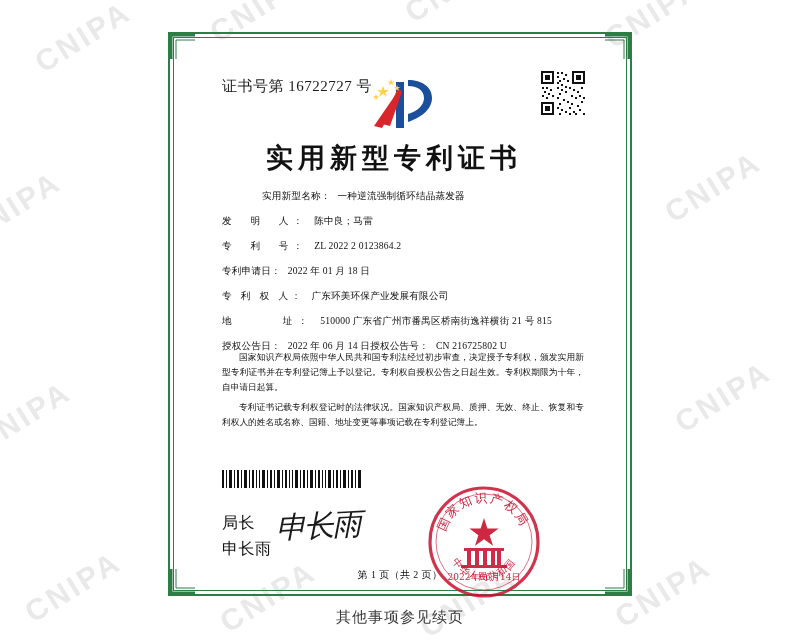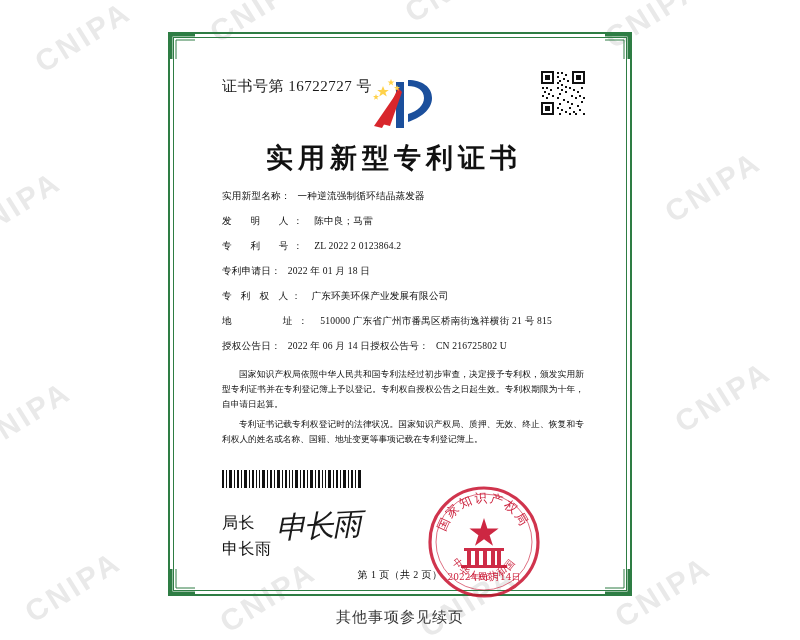--- a/index.html
+++ b/index.html
@@ -146,27 +146,26 @@
   }
   .col2 {
     display: flex;
     align-items: baseline;
     white-space: nowrap;
   }
 
   .paras {
     position: absolute;
     left: 54px;
-    top: 336px;
+    top: 318px;
     width: 362px;
     font-size: 8.7px;
     line-height: 1.72;
     color: #111;
     text-align: justify;
-    font-family: Liberation Mono, monospace;
   }
   .paras p {
     margin: 0 0 5px 0;
     text-indent: 17px;
   }
 
   .barcode {
     position: absolute;
     left: 54px;
     top: 438px;
@@ -356,21 +355,21 @@
           <polygon points="45,11 45.8,13.1 48,13.1 46.2,14.5 46.9,16.7 45,15.4 43.1,16.7 43.8,14.5 42,13.1 44.2,13.1"></polygon>
           <polygon points="24,20 24.8,22.1 27,22.1 25.2,23.5 25.9,25.7 24,24.4 22.1,25.7 22.8,23.5 21,22.1 23.2,22.1"></polygon>
         </g>
       </svg>
     </div>
 
     <div class="title">实用新型专利证书</div>
 
     <div class="fields">
       <div class="field-row">
-        <span class="f-label" style="letter-spacing: 0.2px;">实用新型名称：</span>
+        <span class="f-label" style="letter-spacing: 0.2px; margin-left: 40px;">实用新型名称：</span>
         <span class="f-value">一种逆流强制循环结晶蒸发器</span>
       </div>
       <div class="field-row">
         <span class="f-label" style="letter-spacing: 4.6px;">发　明　人：</span>
         <span class="f-value">陈中良；马雷</span>
       </div>
       <div class="field-row">
         <span class="f-label" style="letter-spacing: 4.6px;">专　利　号：</span>
         <span class="f-value">ZL 2022 2 0123864.2</span>
       </div>

